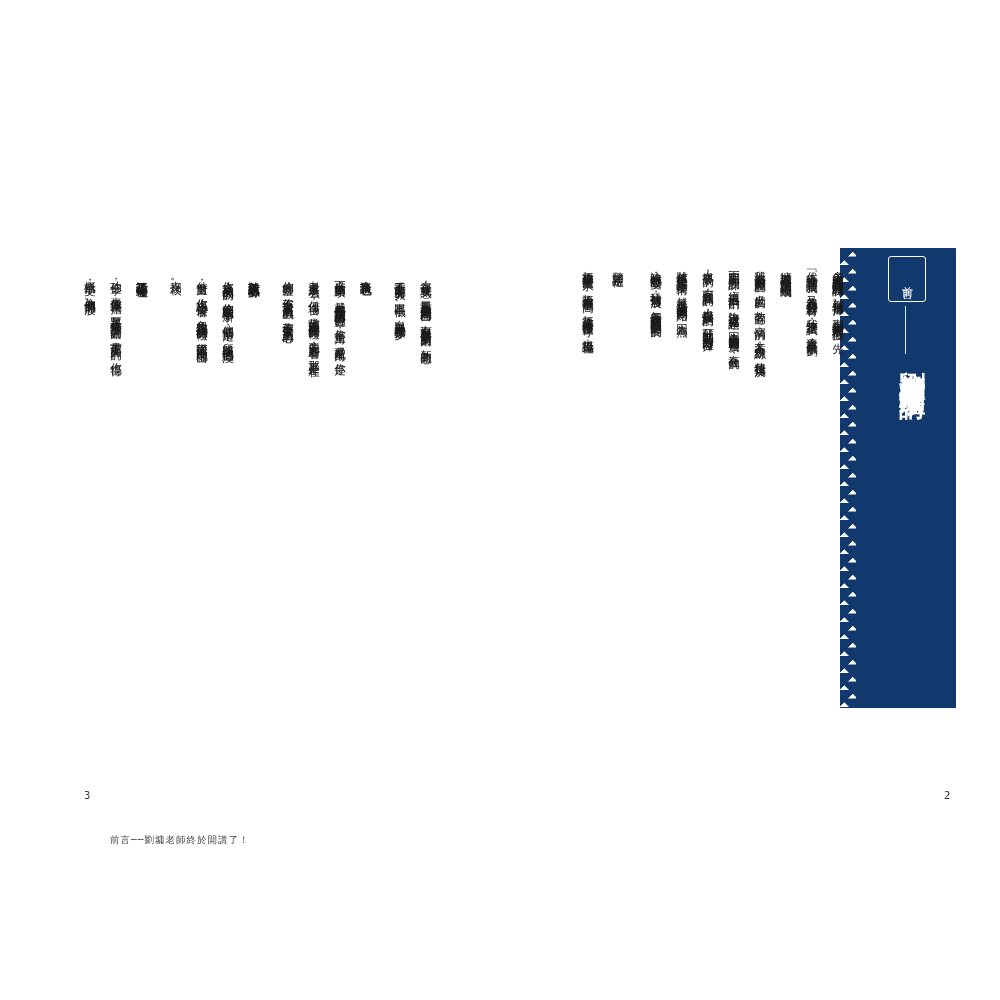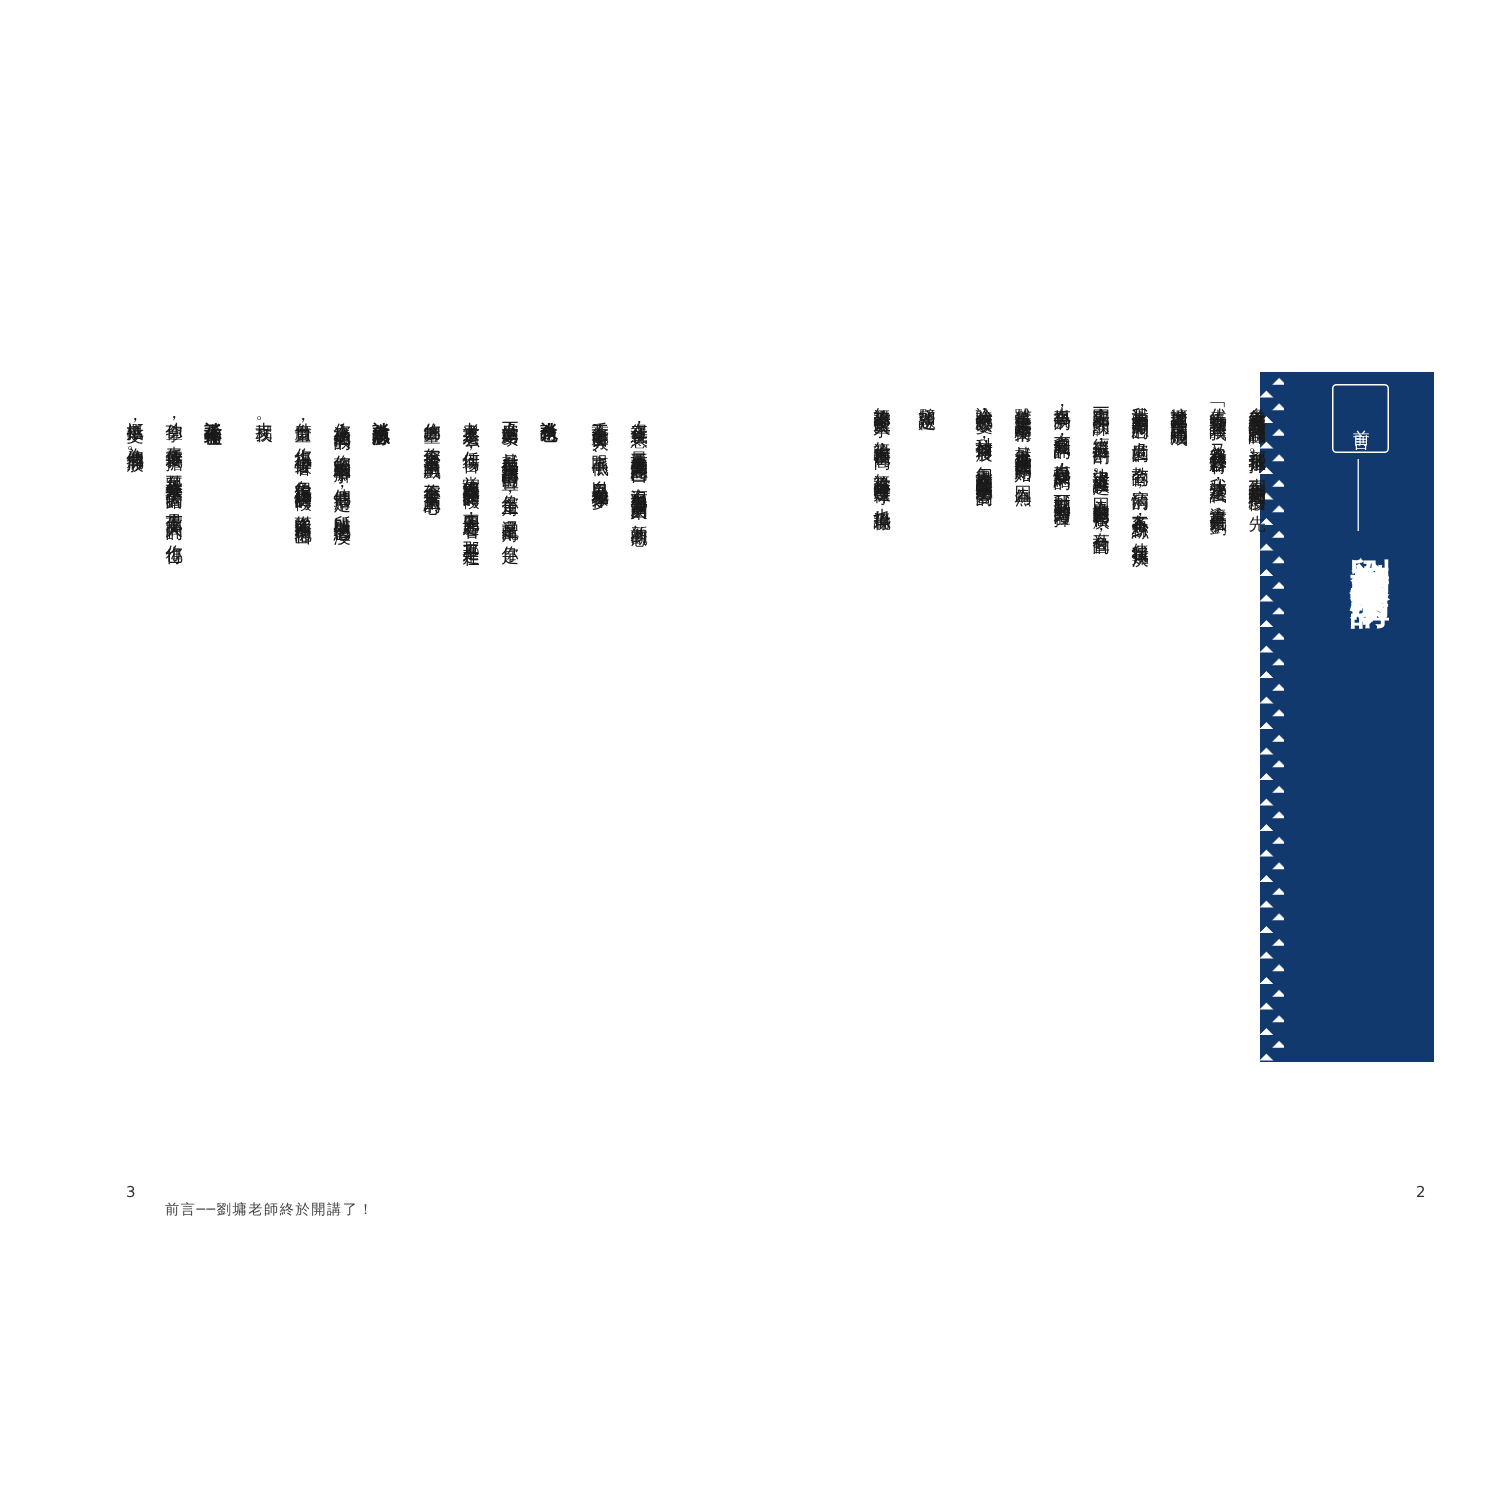--- a/index.html
+++ b/index.html
@@ -124,21 +124,21 @@
   .folio-right {
     top: 790px;
     left: 944px;
   }
   .folio-left {
     top: 790px;
     left: 84px;
   }
   .runhead {
     position: absolute;
-    top: 800px;
+    top: 834px;
     left: 110px;
     font-size: 9.5px;
     color: #444444;
     letter-spacing: 1px;
     white-space: nowrap;
     font-family: "DejaVu Sans", "Liberation Sans", sans-serif;
   }
   .gutter {
     position: absolute;
     top: 0;

